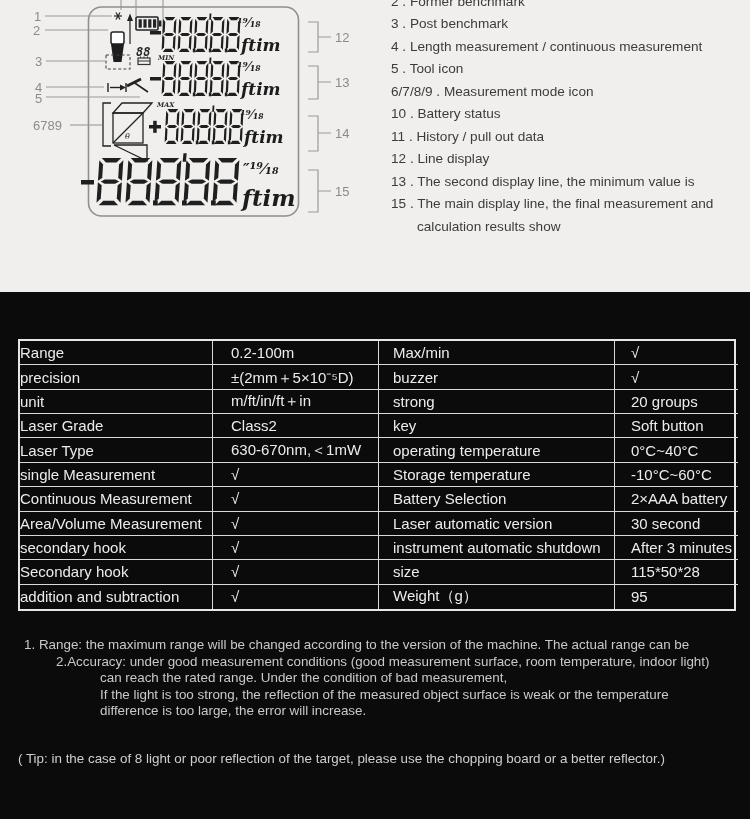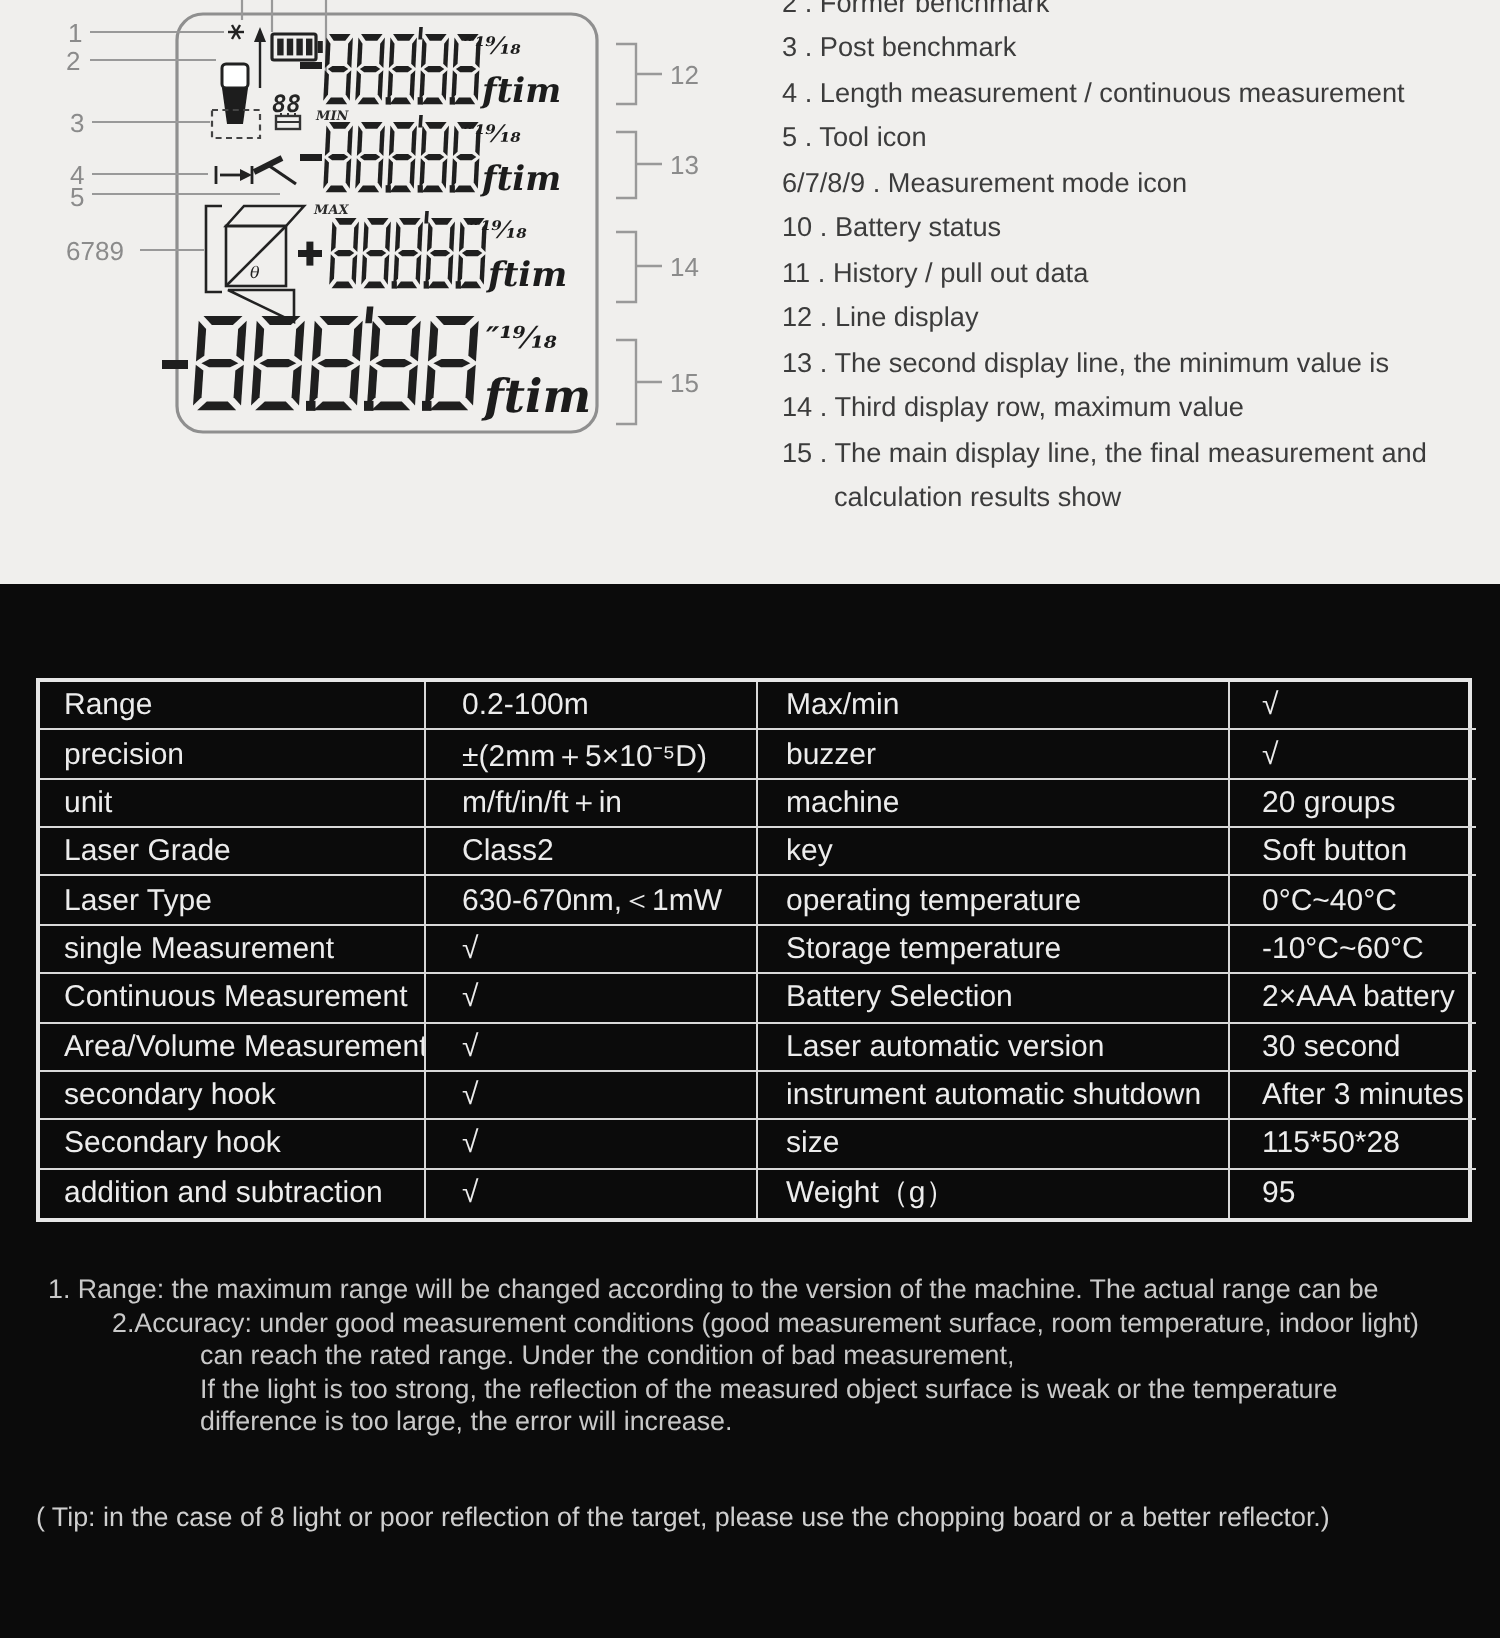--- a/index.html
+++ b/index.html
@@ -21,21 +21,21 @@
 
   
   .spec-table{position:absolute;left:18px;top:47px;width:718px;height:272px;
       display:grid;box-sizing:border-box;
       grid-template-columns:193px 166px 236px 123px;
       grid-template-rows:repeat(11,1fr);
       border:2px solid #e6e6e6;
       font-size:15px;color:#ececec;}
   .spec-table .cell{border-right:1px solid #d9d9d9;border-bottom:1px solid #d9d9d9;
       display:flex;align-items:center;box-sizing:border-box;white-space:nowrap;overflow:hidden;}
-  .spec-table .c0{padding-left:12px;}
+  .spec-table .c0{}
   .spec-table .c1{padding-left:18px;}
   .spec-table .c2{padding-left:14px;}
   .spec-table .c3{padding-left:16px;border-right:none;}
   .spec-table .last{border-bottom:none;text-align:right;}
 
   
   .notes{position:absolute;left:18px;top:345px;width:720px;
          font-size:13.4px;line-height:16.6px;color:#c9c9c9;}
   .notes .n0{padding-left:6px;}
   .notes .n1{padding-left:71px;}
@@ -213,42 +213,41 @@
     <div class="legend">
       <div class="legend-item">2 . Former benchmark</div>
       <div class="legend-item">3 . Post benchmark</div>
       <div class="legend-item">4 . Length measurement / continuous measurement</div>
       <div class="legend-item">5 . Tool icon</div>
       <div class="legend-item">6/7/8/9 . Measurement mode icon</div>
       <div class="legend-item">10 . Battery status</div>
       <div class="legend-item">11 . History / pull out data</div>
       <div class="legend-item">12 . Line display</div>
       <div class="legend-item">13 . The second display line, the minimum value is</div>
-      <div class="legend-item">14 . Third display row, maximum value</div>
       <div class="legend-item">15 . The main display line, the final measurement and</div>
       <div class="legend-item cont">calculation results show</div>
     </div>
   </section>
 
   <section class="black-section">
 
     <div class="spec-table">
       <div class="cell c0">Range</div>
       <div class="cell c1">0.2-100m</div>
       <div class="cell c2">Max/min</div>
       <div class="cell c3">√</div>
 
       <div class="cell c0">precision</div>
       <div class="cell c1">±(2mm＋5×10⁻⁵D)</div>
       <div class="cell c2">buzzer</div>
       <div class="cell c3">√</div>
 
       <div class="cell c0">unit</div>
       <div class="cell c1">m/ft/in/ft＋in</div>
-      <div class="cell c2">machine</div>
+      <div class="cell c2">strong</div>
       <div class="cell c3">20 groups</div>
 
       <div class="cell c0">Laser Grade</div>
       <div class="cell c1">Class2</div>
       <div class="cell c2">key</div>
       <div class="cell c3">Soft button</div>
 
       <div class="cell c0">Laser Type</div>
       <div class="cell c1">630-670nm,＜1mW</div>
       <div class="cell c2">operating temperature</div>

